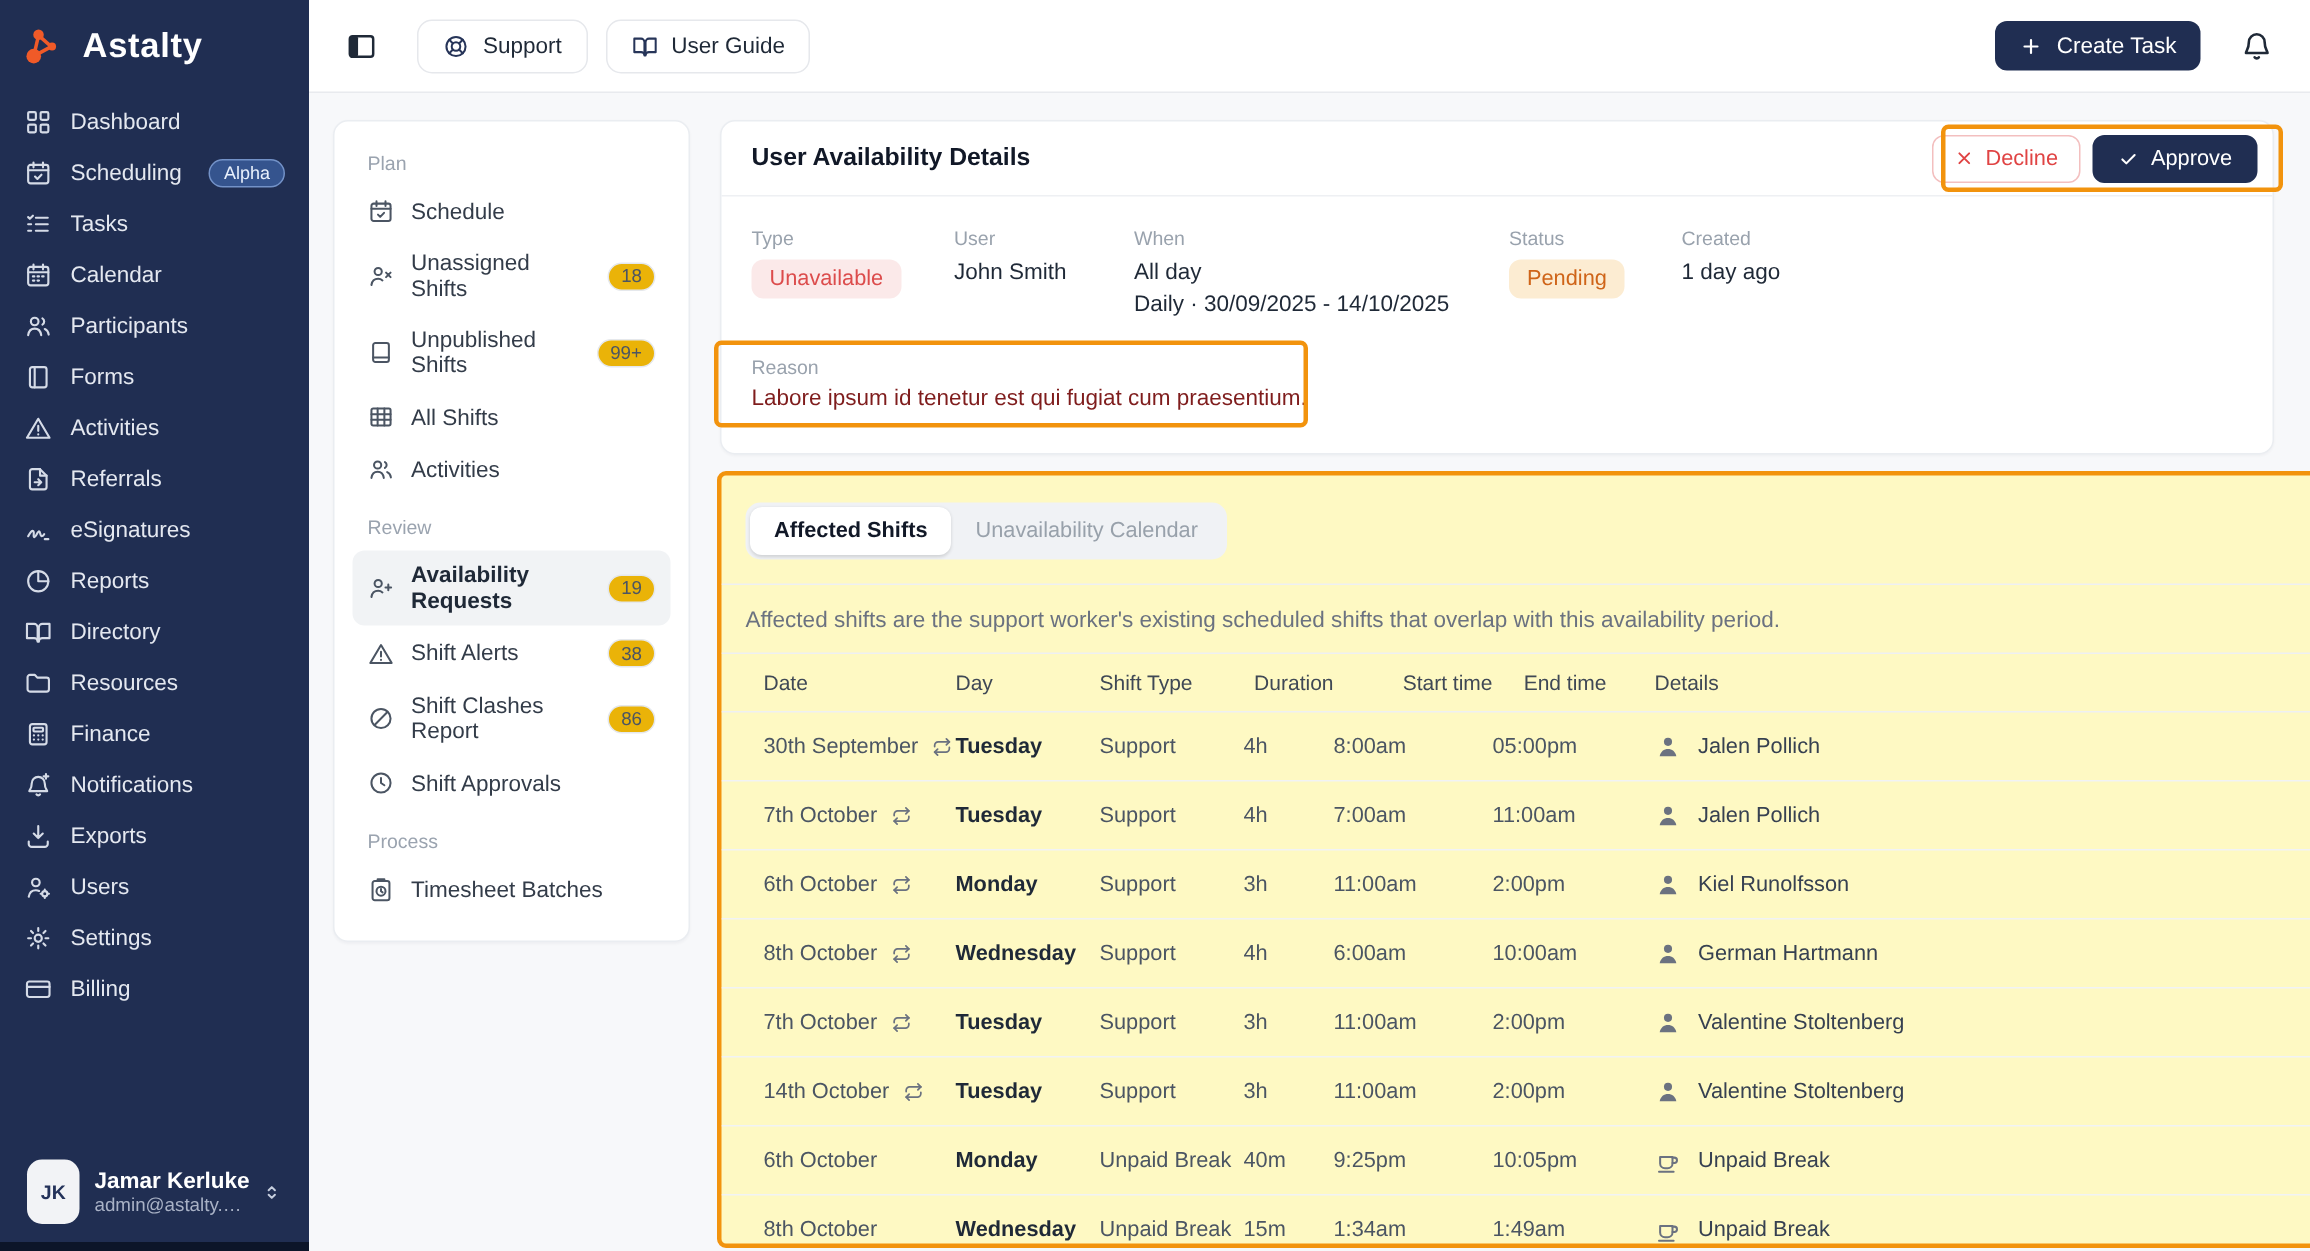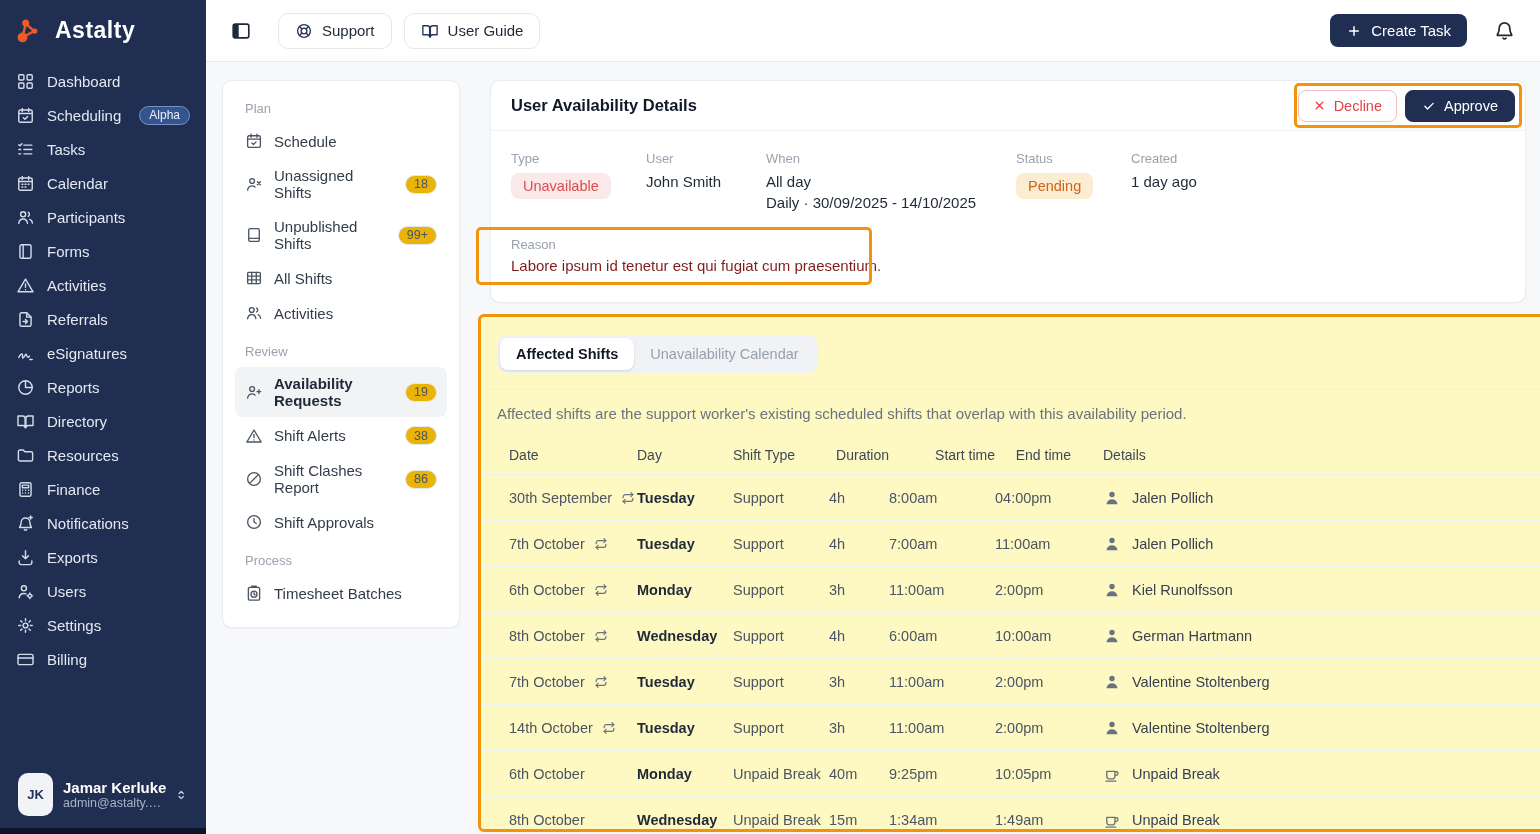--- a/index.html
+++ b/index.html
@@ -83,21 +83,21 @@
     border-radius: 8px; font-size: 15px; color: #333C49; cursor: pointer; margin-bottom: 1px;
   }
   .subnav-item svg.ic { color: #4B5563; width: 18px; height: 18px; }
   .subnav-item.active { background: #F1F3F5; font-weight: 700; color: #1F2937; }
   .count-pill {
     margin-left: auto; background: #eab308; border: 1px solid #E5E8EC;
     border-radius: 999px; padding: 1.5px 8px; font-size: 12.5px; color: #4B5563; font-weight: 400;
   }
 
   
-  .details-card { position: absolute; left: 284px; top: 18px; width: 1036px; height: 223px; }
+  .details-card { position: absolute; left: 274px; top: 18px; width: 1036px; height: 223px; }
   .details-header {
     height: 50px; display: flex; align-items: center; justify-content: space-between;
     padding: 0 10px 0 20px; border-bottom: 1px solid #EEF0F3;
   }
   .details-title { font-size: 16.5px; font-weight: 700; color: #111827; }
   .header-actions { display: flex; align-items: center; gap: 8px; }
   .btn-decline {
     display: flex; align-items: center; gap: 8px; background: #fff;
     border: 1px solid var(--red-border, #F3BFBF); color: var(--red, #E04444);
     border-radius: 8px; padding: 7px 14px; font-size: 14.5px; cursor: pointer;
@@ -645,21 +645,21 @@
           <div class="cell-date">
             <span>30th September</span>
             <svg class="ic">
               <use href="#i-repeat"></use>
             </svg>
           </div>
           <div class="cell-day">Tuesday</div>
           <div class="cell-type">Support</div>
           <div class="cell-num">4h</div>
           <div class="cell-num">8:00am</div>
-          <div class="cell-num">04:00pm</div>
+          <div class="cell-num">05:00pm</div>
           <div class="cell-details">
             <svg class="ic">
               <use href="#i-person"></use>
             </svg>
             <span>Jalen Pollich</span>
           </div>
           <div class="cell-eye">
             <div class="eye-btn">
               <svg class="ic">
                 <use href="#i-eye"></use>

